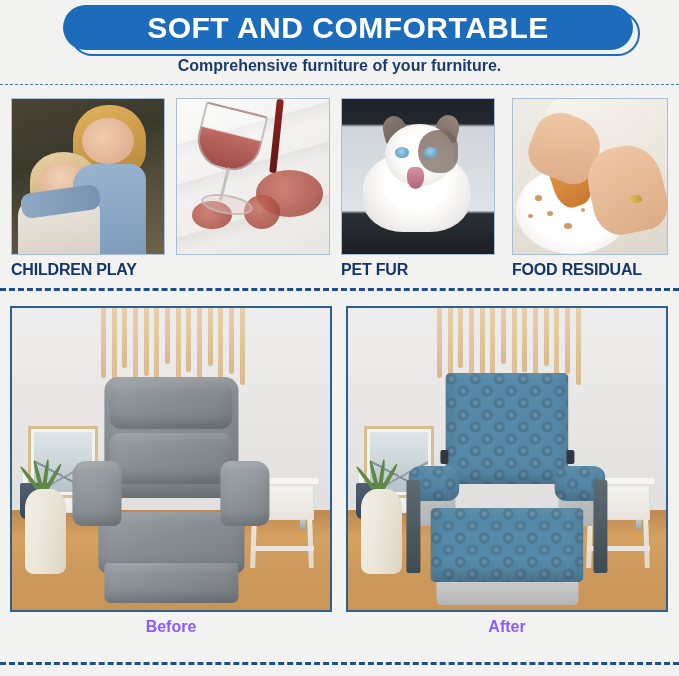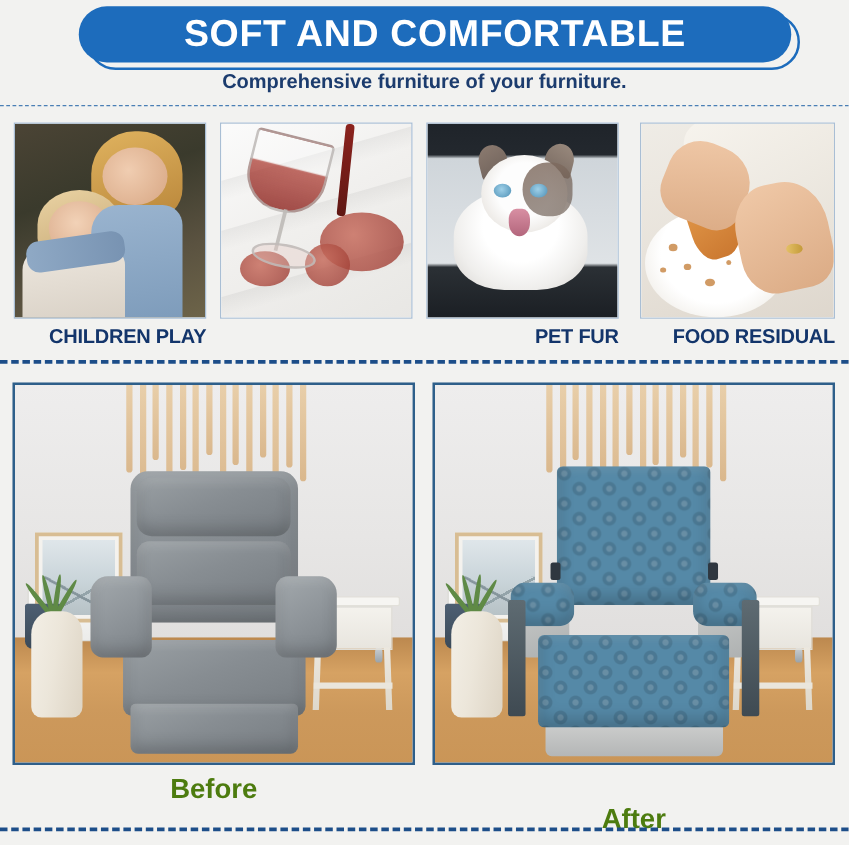--- a/index.html
+++ b/index.html
@@ -54,41 +54,41 @@
   .tile.t0 { left: 11px; }
   .tile.t1 { left: 176px; }
   .tile.t2 { left: 341px; }
   .tile.t3 { left: 512px; width: 156px; }
   .tile-photo { position: absolute; inset: 0; overflow: hidden; }
 
   .labels { position: absolute; left: 0; top: 261px; width: 679px; height: 22px; }
   .tile-label {
     position: absolute; top: 0; color: #13356b;
     font-size: 16px; font-weight: bold; letter-spacing: -0.2px;
-    white-space: nowrap; text-align: right;
+    white-space: nowrap; text-align: left;
   }
   .tile-label.l0 { left: 11px; width: 154px; }
   .tile-label.l1 { left: 176px; width: 154px; }
   .tile-label.l2 { left: 341px; width: 154px; }
   .tile-label.l3 { left: 512px; width: 156px; }
 
   
   .ba { position: absolute; left: 0; top: 306px; width: 679px; height: 356px; }
   .panel {
     position: absolute; top: 0; width: 322px; height: 306px;
     border: 2px solid #2e5f8a; background: #dfe3e6; overflow: hidden;
   }
   .panel.p-before { left: 10px; }
   .panel.p-after  { left: 346px; }
   .ba-label {
     position: absolute; top: 312px; width: 322px; text-align: center;
-    color: #4d7c0f; font-size: 22px; font-weight: bold;
+    color: #8b5cf6; font-size: 16px; font-weight: bold;
   }
   .ba-label.b-before { left: 10px; }
-  .ba-label.b-after  { left: 346px; margin-top: 24px; }
+  .ba-label.b-after  { left: 346px; }
 
   
   .scene { position: absolute; inset: 0; }
   .wall { position: absolute; left: 0; top: 0; width: 100%; height: 67%;
           background: linear-gradient(180deg,#eeeded 0%, #e7e6e5 60%, #e1dfde 100%); }
   .floor { position: absolute; left: 0; top: 67%; width: 100%; height: 33%;
     background:
       repeating-linear-gradient(91deg,
         rgba(150,95,40,.22) 0px, rgba(150,95,40,.22) 1px,
         rgba(0,0,0,0) 1px, rgba(0,0,0,0) 17px),

